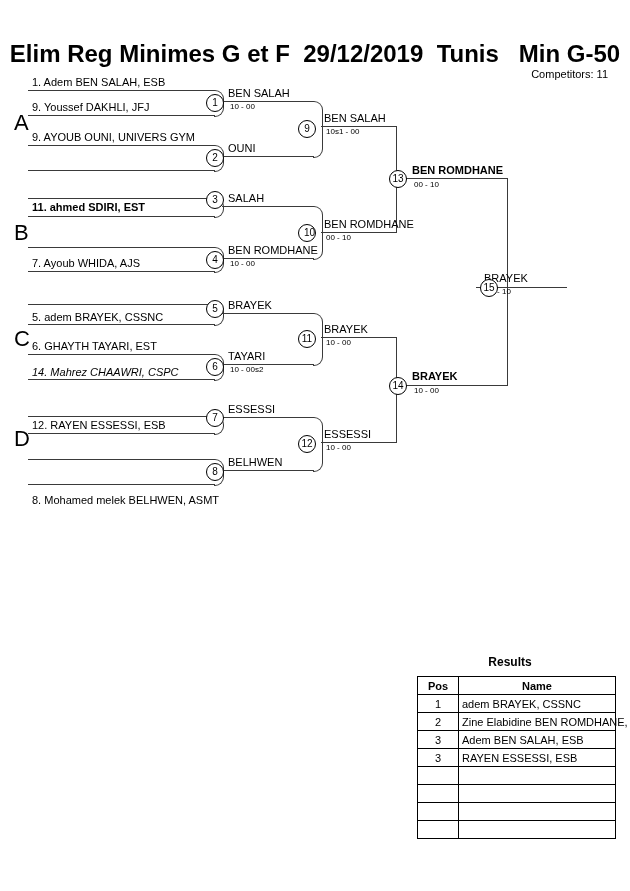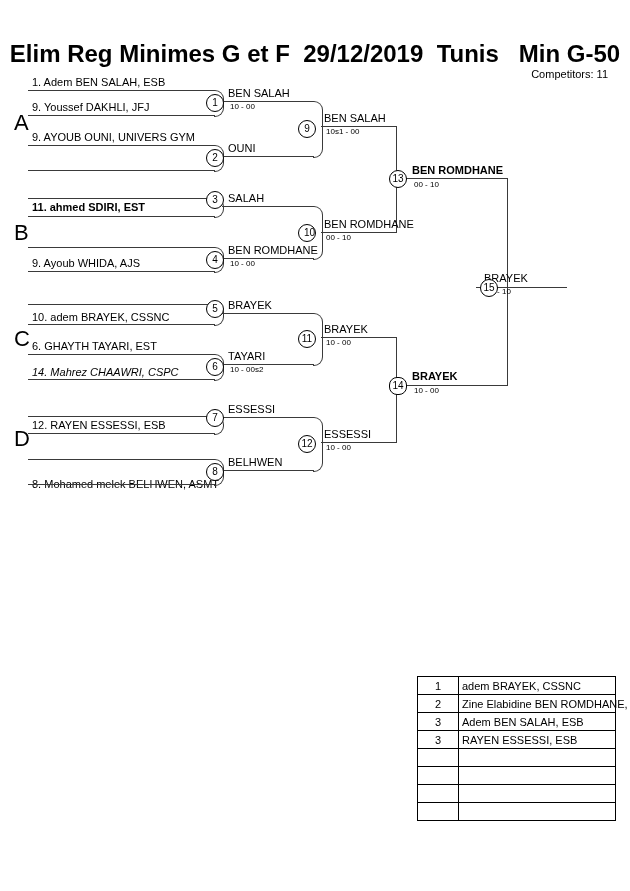--- a/index.html
+++ b/index.html
@@ -119,30 +119,30 @@
   <div class="groupletter" style="left:14px;top:328px;">C</div>
   <div class="groupletter" style="left:14px;top:428px;">D</div>
 
   <div class="seedname" style="left:32px;top:76px;">1. Adem BEN SALAH, ESB</div>
   <div class="seedname" style="left:32px;top:101px;">9. Youssef DAKHLI, JFJ</div>
   <div class="seedname" style="left:32px;top:131px;">9. AYOUB OUNI, UNIVERS GYM</div>
   <div class="seedname" style="left:32px;top:156px;"></div>
 
   <div class="seedname" style="left:32px;top:186px;"></div>
   <div class="seedname" style="left:32px;top:201px;font-weight:bold;">11. ahmed SDIRI, EST</div>
-  <div class="seedname" style="left:32px;top:257px;">9. Ayoub WHIDA, AJS</div>
+  <div class="seedname" style="left:32px;top:257px;">7. Ayoub WHIDA, AJS</div>
 
   <div class="seedname" style="left:32px;top:296px;"></div>
-  <div class="seedname" style="left:32px;top:311px;">10. adem BRAYEK, CSSNC</div>
+  <div class="seedname" style="left:32px;top:311px;">5. adem BRAYEK, CSSNC</div>
   <div class="seedname" style="left:32px;top:340px;">6. GHAYTH TAYARI, EST</div>
   <div class="seedname" style="left:32px;top:366px;font-style:italic;">14. Mahrez CHAAWRI, CSPC</div>
 
   <div class="seedname" style="left:32px;top:404px;"></div>
   <div class="seedname" style="left:32px;top:419px;">12. RAYEN ESSESSI, ESB</div>
-  <div class="seedname" style="left:32px;top:446px;margin-top:32px;">8. Mohamed melek BELHWEN, ASMT</div>
+  <div class="seedname" style="left:32px;top:462px;margin-top:32px;">8. Mohamed melek BELHWEN, ASMT</div>
   <div class="seedname" style="left:32px;top:472px;"></div>
 
   <div class="seedline" style="left:28px;top:90px;width:187px;"></div>
   <div class="seedline" style="left:28px;top:115px;width:187px;"></div>
   <div class="seedline" style="left:28px;top:145px;width:187px;"></div>
   <div class="seedline" style="left:28px;top:170px;width:187px;"></div>
 
   <div class="seedline" style="left:28px;top:198px;width:187px;"></div>
   <div class="seedline" style="left:28px;top:216px;width:187px;"></div>
   <div class="seedline" style="left:28px;top:247px;width:187px;"></div>
@@ -237,43 +237,48 @@
   <div class="hline" style="left:321px;top:232px;width:76px;"></div>
   <div class="vline" style="left:396px;top:184px;height:48px;"></div>
 
   <div class="hline" style="left:321px;top:337px;width:76px;"></div>
   <div class="vline" style="left:396px;top:337px;height:48px;"></div>
 
   <div class="hline" style="left:321px;top:442px;width:76px;"></div>
   <div class="vline" style="left:396px;top:391px;height:51px;"></div>
 
   <div class="circ" style="left:389px;top:170px;">13</div>
-  <div class="circ" style="left:389px;top:377px;border-radius:8px;">14</div>
+  <div class="circ" style="left:389px;top:377px;">14</div>
 
   <div class="wname bold" style="left:412px;top:164px;">BEN ROMDHANE</div>
   <div class="wscore" style="left:414px;top:180px;">00 - 10</div>
 
   <div class="wname bold" style="left:412px;top:370px;">BRAYEK</div>
   <div class="wscore" style="left:414px;top:386px;">10 - 00</div>
 
   <div class="hline" style="left:404px;top:178px;width:104px;"></div>
   <div class="vline" style="left:507px;top:178px;height:110px;"></div>
 
   <div class="hline" style="left:404px;top:385px;width:104px;"></div>
   <div class="vline" style="left:507px;top:287px;height:98px;"></div>
 
   <div class="circ" style="left:480px;top:279px;">15</div>
   <div class="wname" style="left:484px;top:272px;">BRAYEK</div>
   <div class="wscore" style="left:486px;top:287px;">05 - 10</div>
   <div class="hline" style="left:476px;top:287px;width:91px;"></div>
 
+  <div class="results-title" style="left:415px;top:655px;width:190px;">Results</div>
 
   <table class="results" style="left:417px;top:676px;width:188px;">
     <tbody>
       <tr>
+        <th class="pos" style="width:34px;">Pos</th>
+        <th class="nm" style="width:150px;">Name</th>
+      </tr>
+      <tr>
         <td class="pos">1</td>
         <td class="nm">adem BRAYEK, CSSNC</td>
       </tr>
       <tr>
         <td class="pos">2</td>
         <td class="nm">Zine Elabidine BEN ROMDHANE, LSIKA</td>
       </tr>
       <tr>
         <td class="pos">3</td>
         <td class="nm">Adem BEN SALAH, ESB</td>

